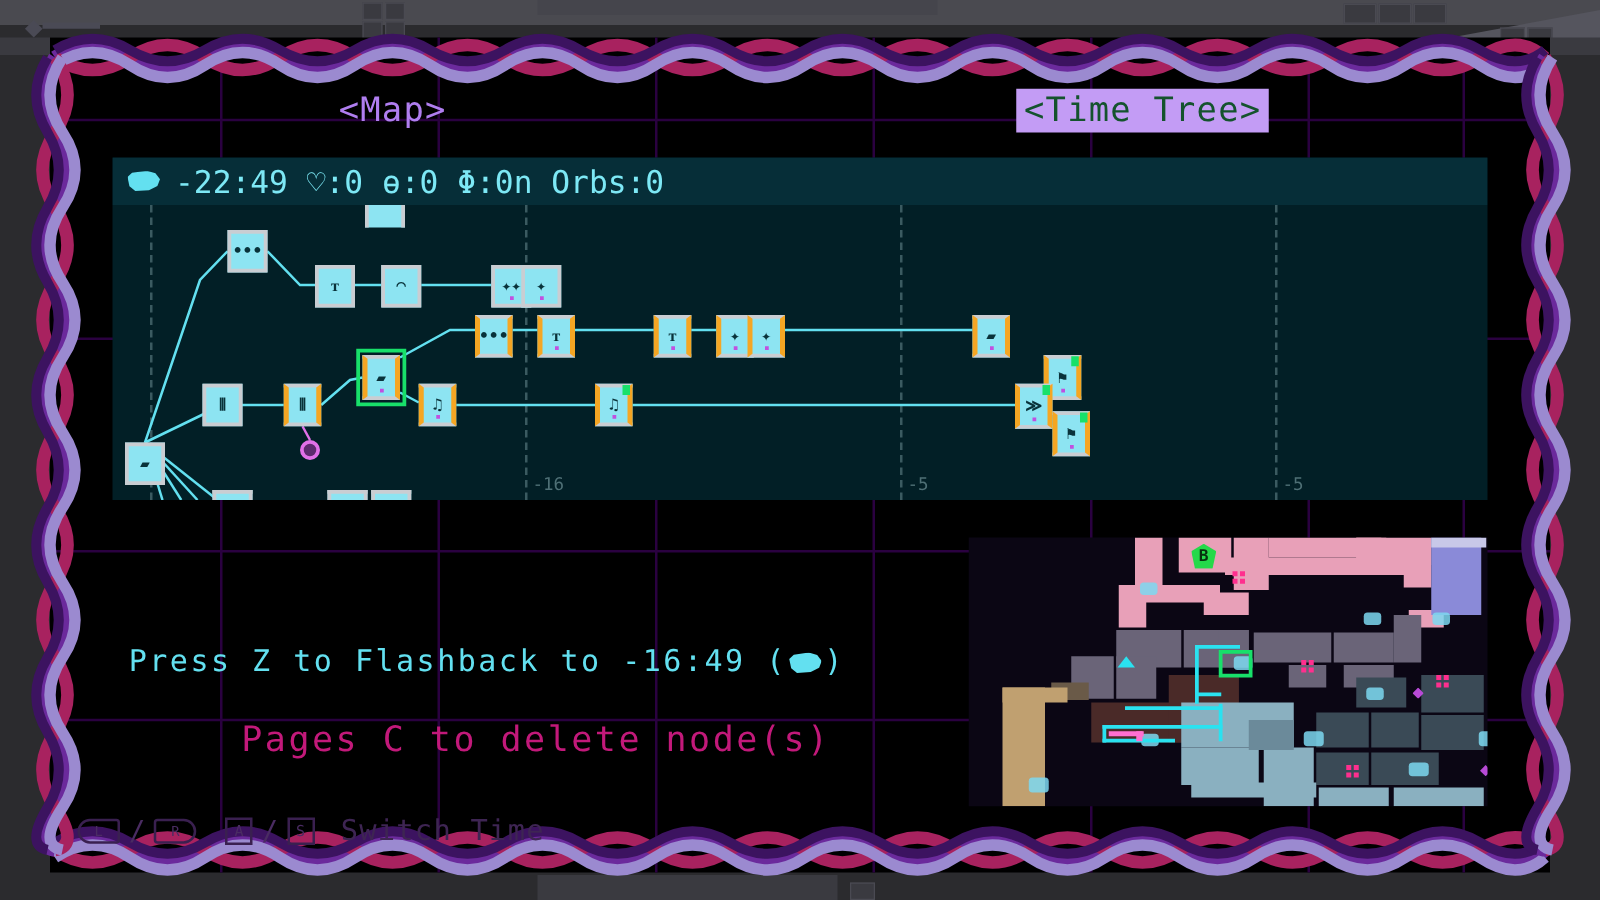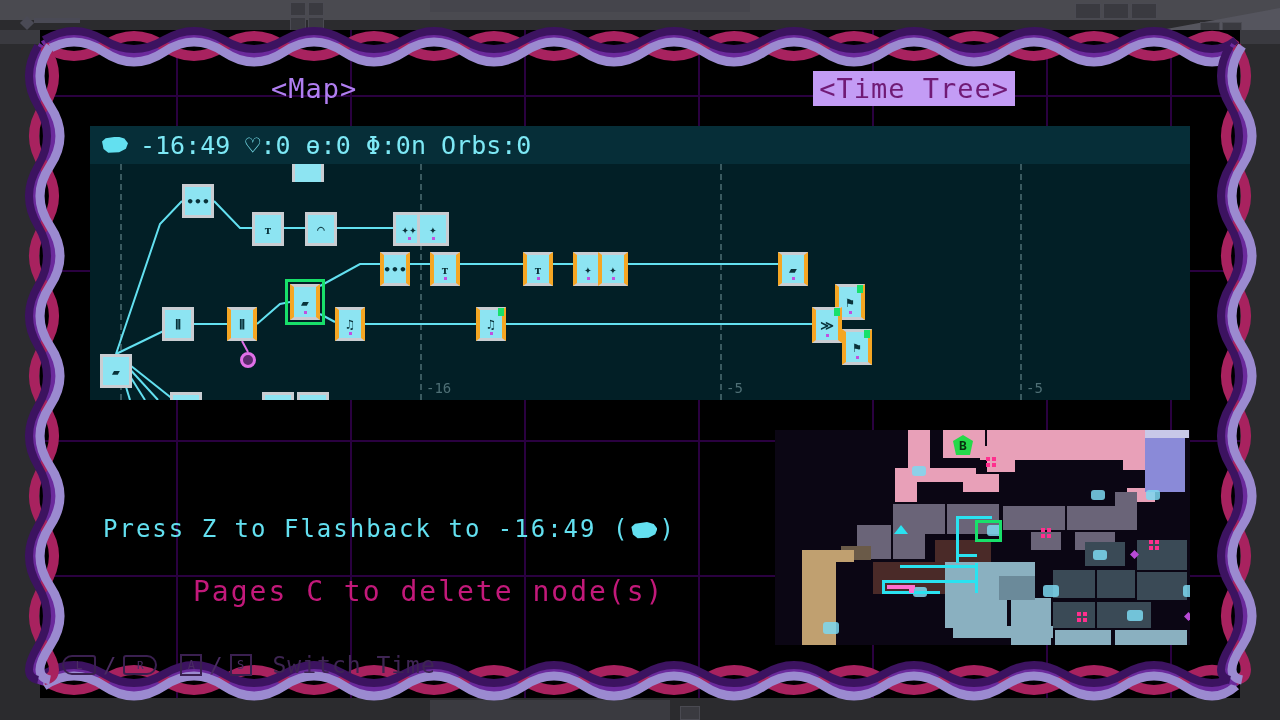--- a/index.html
+++ b/index.html
@@ -26,21 +26,21 @@
   .grid-h{height:2px;left:0;right:0;}
 
   
   .rope{position:absolute;pointer-events:none;}
 
   
   .navbar{position:absolute;left:60px;top:60px;width:1160px;height:56px;
     display:flex;align-items:center;justify-content:space-around;z-index:12;}
   .tab{font-size:27px;letter-spacing:1px;color:#b07ef0;
     font-family:"DejaVu Sans Mono",monospace;padding:2px 6px;white-space:nowrap;}
-  .tab.active{background:#c39cf5;color:#701a75;margin-left:40px;}
+  .tab.active{background:#c39cf5;color:#14532d;margin-left:40px;}
 
   
   .tree-panel{position:absolute;left:90px;top:126px;width:1100px;height:274px;
     background:#021f26;overflow:hidden;z-index:10;}
   .statusbar{position:absolute;left:0;top:0;width:1100px;height:38px;
     background:#062e38;display:flex;align-items:center;gap:10px;padding-left:10px;z-index:4;}
   .status-text{color:#7de8f5;font-size:25px;letter-spacing:0px;white-space:nowrap;
     font-family:"DejaVu Sans Mono",monospace;}
   .tree-area{position:absolute;left:0;top:38px;width:1100px;height:236px;}
   .axis{position:absolute;top:0;bottom:0;width:0;border-left:2px dashed #3a5a60;}
@@ -148,21 +148,21 @@
 
   <div class="navbar">
     <div class="tab">&lt;Map&gt;</div>
     <div class="tab active">&lt;Time Tree&gt;</div>
   </div>
 
   <div class="tree-panel">
 
     <div class="statusbar">
       <span class="tok-icon"></span>
-      <span class="status-text">-16:49 ♡:0 ɵ:0 Φ:0n Orbs:0</span>
+      <span class="status-text">-22:49 ♡:0 ɵ:0 Φ:0n Orbs:0</span>
     </div>
 
     <div class="tree-area">
       <div class="axis" style="left:330px;"></div>
       <div class="axis" style="left:630px;"></div>
       <div class="axis" style="left:930px;"></div>
       <div class="axis" style="left:30px;"></div>
       <div class="axis-lbl" style="left:336px;">-16</div>
       <div class="axis-lbl" style="left:636px;">-5</div>
       <div class="axis-lbl" style="left:936px;">-5</div>

